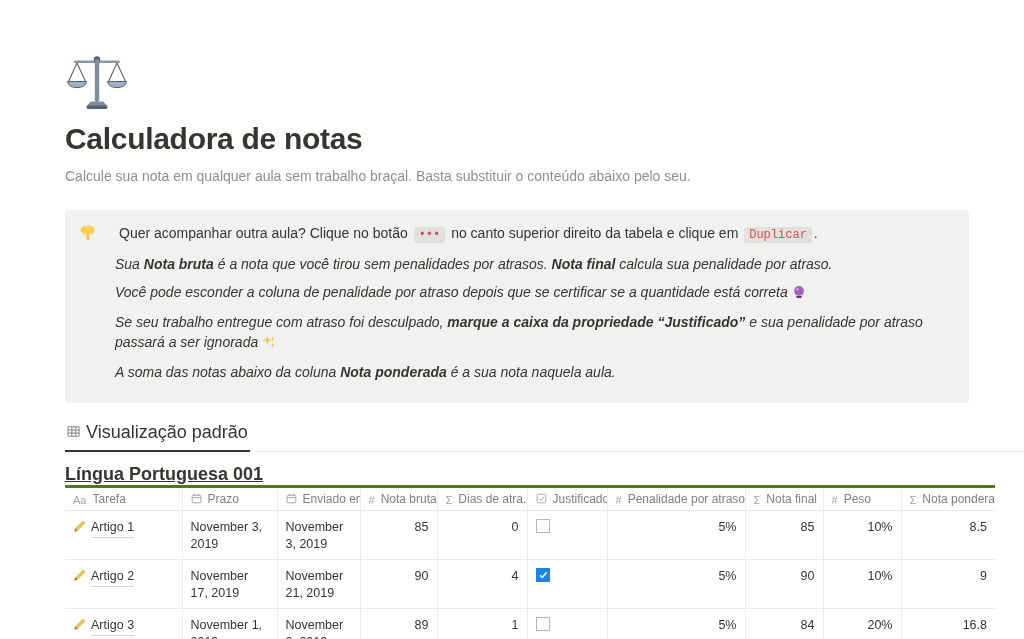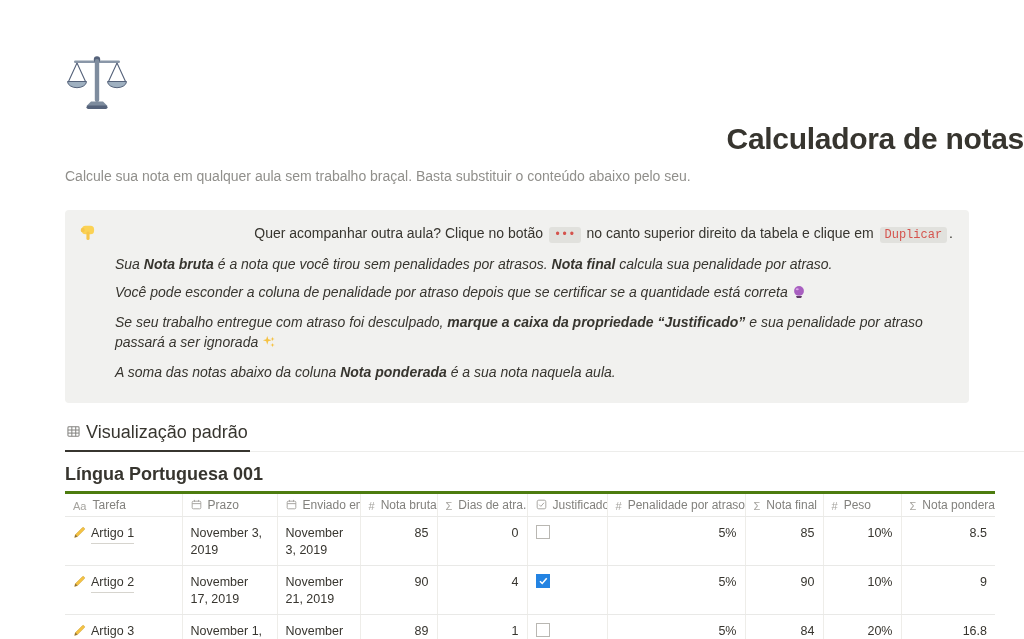--- a/index.html
+++ b/index.html
@@ -1,39 +1,39 @@
 <!DOCTYPE html>
 <html><head>
 <meta charset="utf-8">
 <style>
   * { box-sizing: border-box; margin: 0; padding: 0; }
   html,body { width:1024px; height:639px; background:#ffffff; overflow:hidden;
     font-family:"Liberation Sans","DejaVu Sans",sans-serif; color:#37352f; }
   .content { padding:48px 0 0 65px; width:1024px; }
 
   .page-icon { width:64px; height:64px; margin-bottom:6px; cursor:pointer; }
-  h1.page-title { font-size:30px; font-weight:700; letter-spacing:-0.3px; margin:10px 0 12px; color:#37352f;text-align:right; }
+  h1.page-title { font-size:30px; font-weight:700; letter-spacing:-0.3px; margin:10px 0 12px; color:#37352f; }
   .page-subtitle { font-size:14px; color:#908f8b; margin-bottom:26px; width:900px; }
 
   .callout { width:904px; background:#f1f1ef; border-radius:4px; padding:13px 16px 13px 14px; }
-  .co-line1 { display:flex; align-items:flex-start; gap:10px; font-size:14px; line-height:20px;justify-content:space-between; }
+  .co-line1 { display:flex; align-items:flex-start; gap:22px; font-size:14px; line-height:20px; }
   .co-icon { width:18px; height:18px; flex:0 0 18px; margin-top:1px; }
   .co-para { margin:9px 0 0 28px; font-size:14px; line-height:20px; }
   .co-para .ln { margin:8px;font-style:italic; }
   .b { font-weight:700; }
   code.chip { font-family:"Liberation Mono","DejaVu Sans Mono",monospace; font-size:12px;
     color:#d5534d; background:rgba(135,131,120,0.15); border-radius:3px; padding:1px 5px; margin:0 2px; }
   .mini-ic { display:inline-block; vertical-align:-2px; }
 
   .tabbar { margin-top:14px; width:959px; border-bottom:1px solid #ededeb; display:flex; }
   .tab { display:flex; align-items:center; gap:6px; padding:5px 2px 7px; font-size:18px; font-weight:500;
     color:#37352f; border-bottom:2px solid #37352f; margin-bottom:-1px; cursor:pointer; }
   .tab svg { opacity:.75; }
 
-  h2.db-title { font-size:18px; font-weight:700; margin:12px 0 6px; }
+  h2.db-title { font-size:18px; font-weight:700; margin:12px 0 0;text-decoration:underline; }
 
   table.db { border-collapse:collapse; table-layout:fixed; width:930px; font-size:12.5px; }
   thead th { font-weight:400; color:#82817d; text-align:left; font-size:12px; padding:4px 8px;
     border-top:3px solid #4d7c0f; border-bottom:1px solid #e9e9e7; border-right:1px solid #eeede9;
     white-space:nowrap; overflow:hidden; cursor:pointer; height:24px; }
   thead th:last-child { border-right:none; }
   thead th .hic { display:inline-block; margin-right:6px; color:#a5a39e; font-size:11px; vertical-align:-1px; }
   tbody td { vertical-align:top; padding:8px 8px 6px; border-bottom:1px solid #e9e9e7;
     border-right:1px solid #eeede9; height:37px; line-height:17px; cursor:pointer; }
   tbody td:last-child { border-right:none; }

